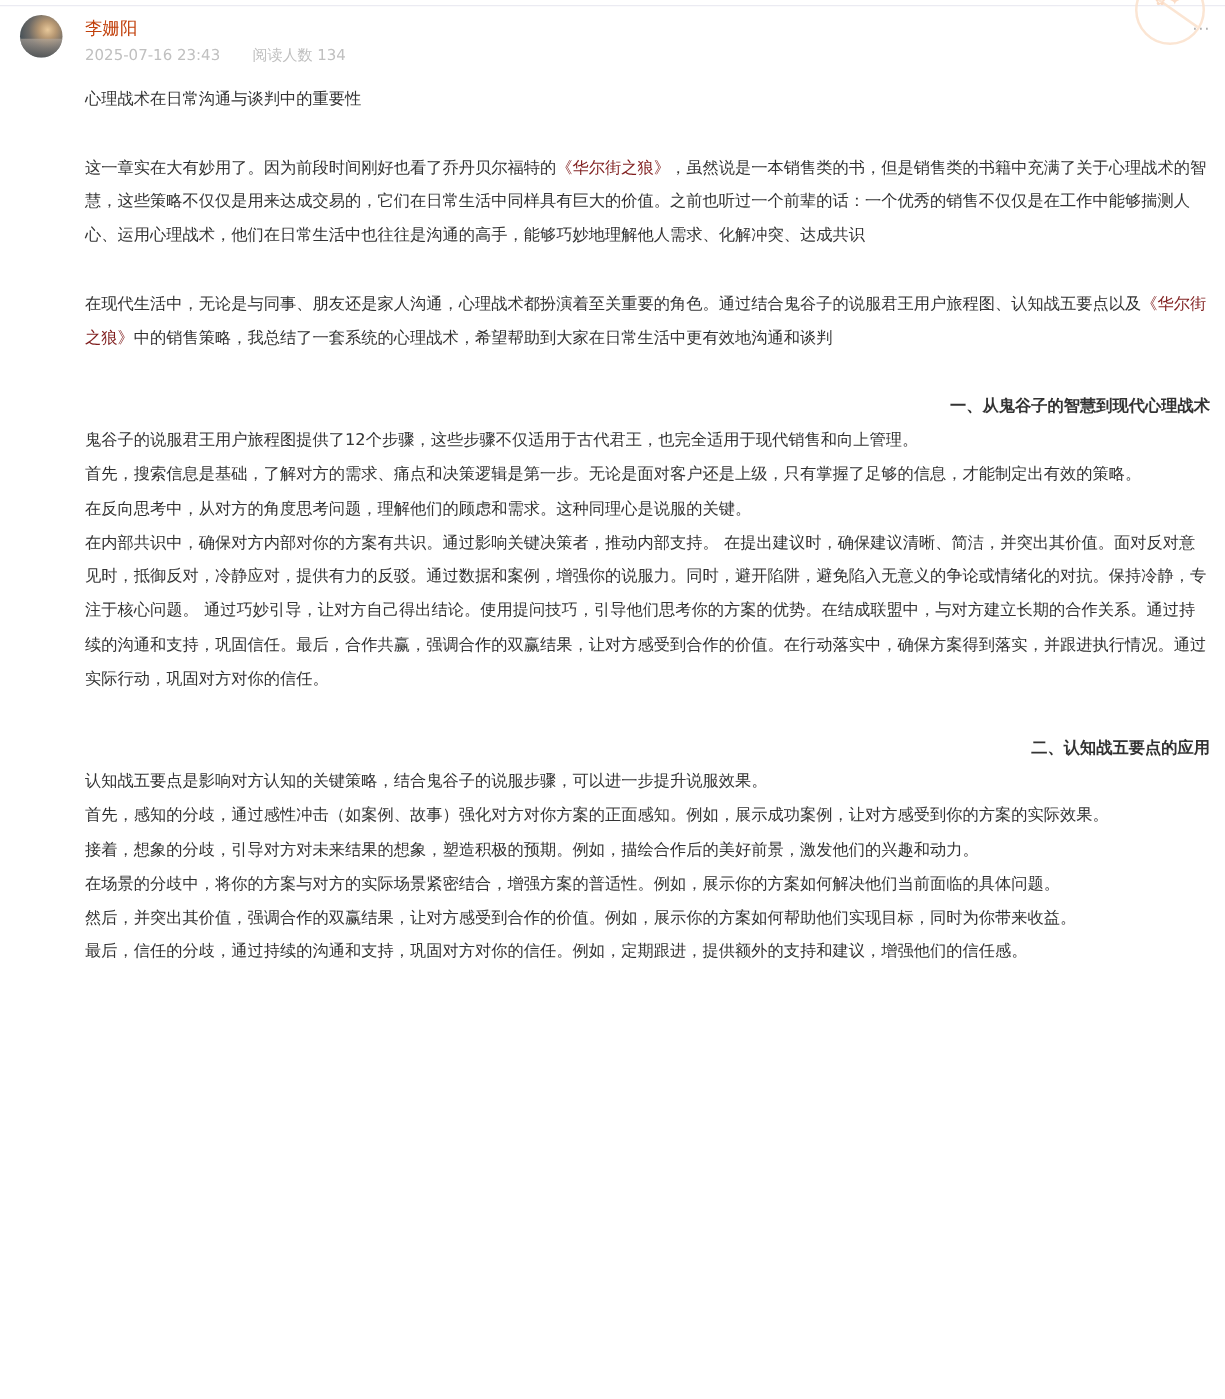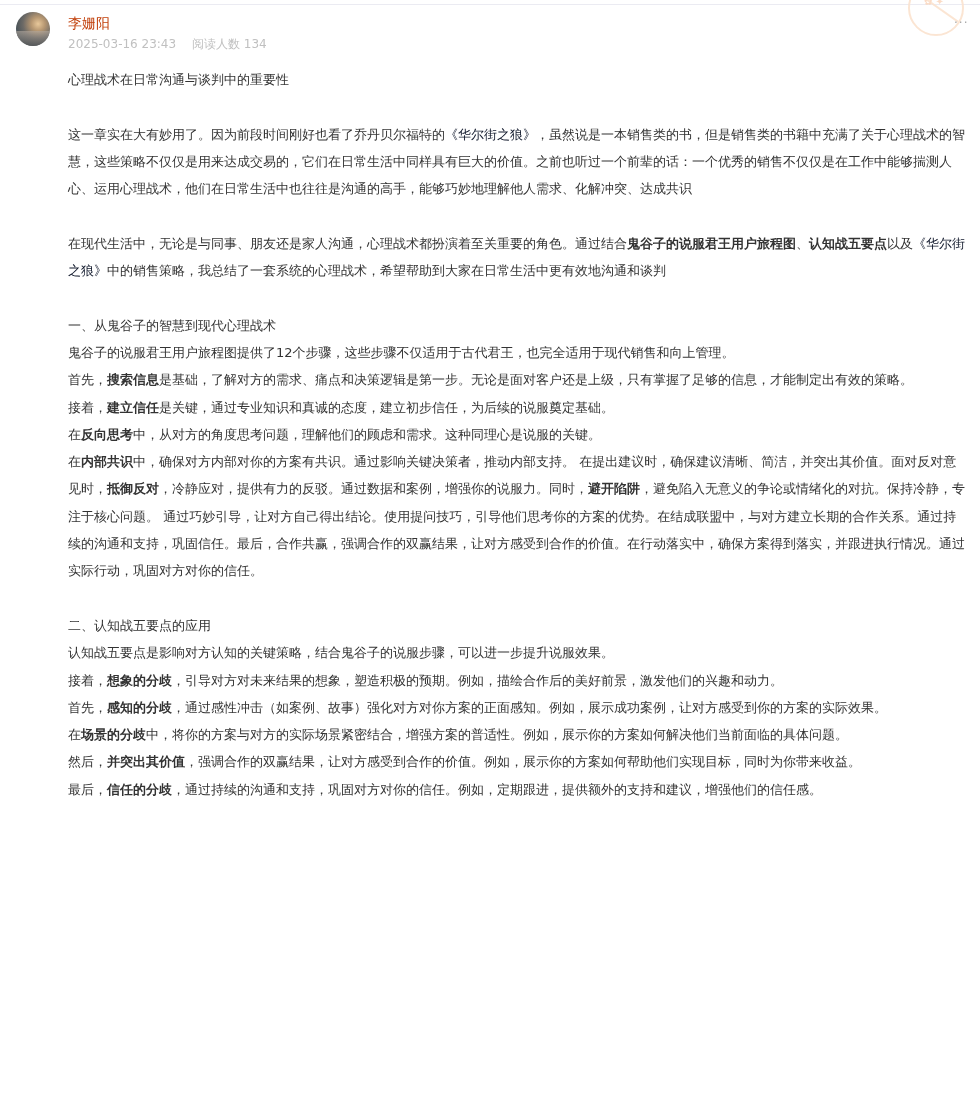--- a/index.html
+++ b/index.html
@@ -42,21 +42,21 @@
       line-height: 18px;
       color: #c2410c;
     }
     .meta {
       position: absolute;
       left: 68px; top: 36px;
       font-size: 12px;
       line-height: 16px;
       color: #c0c0c0;
     }
-    .meta span + span { margin-left: 12px; }
+    .meta span + span { margin-left: 22px; }
     .badge-deco {
       position: absolute;
       left: 908px; top: -20px;
       width: 52px; height: 52px;
       border-radius: 50%;
       border: 2px solid #fbe3cf;
       opacity: 0.9;
       overflow: hidden;
     }
     .badge-deco::before {
@@ -91,63 +91,63 @@
       line-height: 27.3px;
       color: #333333;
     }
     .content p {
       margin: 0;
     }
     .content .gap {
       height: 27.3px;
     }
     .content b {
-      font-weight: bold;
+      font-weight: normal;
       color: #333333;
     }
     .content .book {
-      color: #0f172a;
+      color: #7f1d1d;
     }
     .section-title {
-      font-weight: normal;
+      font-weight: bold;
+      text-align: right;
     }
   </style>
 </head>
 <body>
 
 <div class="top-border"></div>
 
 <div class="avatar"></div>
 <div class="author-name">李姗阳</div>
 <div class="meta">
-  <span>2025-03-16 23:43</span>
+  <span>2025-07-16 23:43</span>
   <span>阅读人数 134</span>
 </div>
 
 <div class="badge-deco"></div>
 <div class="more-btn">···</div>
 
 <div class="content">
   <p>心理战术在日常沟通与谈判中的重要性</p>
   <div class="gap"></div>
 
   <p><span>这一章实在大有妙用了。因为前段时间刚好也看了乔丹贝尔福特的</span><span class="book">《华尔街之狼》</span><span>，虽然说是一本销售类的书，但是销售类的书籍中充满了关于心理战术的智慧，这些策略不仅仅是用来达成交易的，它们在日常生活中同样具有巨大的价值。之前也听过一个前辈的话：一个优秀的销售不仅仅是在工作中能够揣测人心、运用心理战术，他们在日常生活中也往往是沟通的高手，能够巧妙地理解他人需求、化解冲突、达成共识</span></p>
   <div class="gap"></div>
 
   <p><span>在现代生活中，无论是与同事、朋友还是家人沟通，心理战术都扮演着至关重要的角色。通过结合</span><b>鬼谷子的说服君王用户旅程图</b><span>、</span><b>认知战五要点</b><span>以及</span><span class="book">《华尔街之狼》</span><span>中的销售策略，我总结了一套系统的心理战术，希望帮助到大家在日常生活中更有效地沟通和谈判</span></p>
   <div class="gap"></div>
 
   <p class="section-title">一、从鬼谷子的智慧到现代心理战术</p>
   <p>鬼谷子的说服君王用户旅程图提供了12个步骤，这些步骤不仅适用于古代君王，也完全适用于现代销售和向上管理。</p>
   <p><span>首先，</span><b>搜索信息</b><span>是基础，了解对方的需求、痛点和决策逻辑是第一步。无论是面对客户还是上级，只有掌握了足够的信息，才能制定出有效的策略。</span></p>
-  <p><span>接着，</span><b>建立信任</b><span>是关键，通过专业知识和真诚的态度，建立初步信任，为后续的说服奠定基础。</span></p>
   <p><span>在</span><b>反向思考</b><span>中，从对方的角度思考问题，理解他们的顾虑和需求。这种同理心是说服的关键。</span></p>
   <p><span>在</span><b>内部共识</b><span>中，确保对方内部对你的方案有共识。通过影响关键决策者，推动内部支持。 在提出建议时，确保建议清晰、简洁，并突出其价值。面对反对意见时，</span><b>抵御反对</b><span>，冷静应对，提供有力的反驳。通过数据和案例，增强你的说服力。同时，</span><b>避开陷阱</b><span>，避免陷入无意义的争论或情绪化的对抗。保持冷静，专注于核心问题。 通过巧妙引导，让对方自己得出结论。使用提问技巧，引导他们思考你的方案的优势。在结成联盟中，与对方建立长期的合作关系。通过持续的沟通和支持，巩固信任。最后，合作共赢，强调合作的双赢结果，让对方感受到合作的价值。在行动落实中，确保方案得到落实，并跟进执行情况。通过实际行动，巩固对方对你的信任。</span></p>
   <div class="gap"></div>
 
   <p class="section-title">二、认知战五要点的应用</p>
   <p>认知战五要点是影响对方认知的关键策略，结合鬼谷子的说服步骤，可以进一步提升说服效果。</p>
+  <p><span>首先，</span><b>感知的分歧</b><span>，通过感性冲击（如案例、故事）强化对方对你方案的正面感知。例如，展示成功案例，让对方感受到你的方案的实际效果。</span></p>
   <p><span>接着，</span><b>想象的分歧</b><span>，引导对方对未来结果的想象，塑造积极的预期。例如，描绘合作后的美好前景，激发他们的兴趣和动力。</span></p>
-  <p><span>首先，</span><b>感知的分歧</b><span>，通过感性冲击（如案例、故事）强化对方对你方案的正面感知。例如，展示成功案例，让对方感受到你的方案的实际效果。</span></p>
   <p><span>在</span><b>场景的分歧</b><span>中，将你的方案与对方的实际场景紧密结合，增强方案的普适性。例如，展示你的方案如何解决他们当前面临的具体问题。</span></p>
   <p><span>然后，</span><b>并突出其价值</b><span>，强调合作的双赢结果，让对方感受到合作的价值。例如，展示你的方案如何帮助他们实现目标，同时为你带来收益。</span></p>
   <p><span>最后，</span><b>信任的分歧</b><span>，通过持续的沟通和支持，巩固对方对你的信任。例如，定期跟进，提供额外的支持和建议，增强他们的信任感。</span></p>
 </div>
 
 </body></html>

